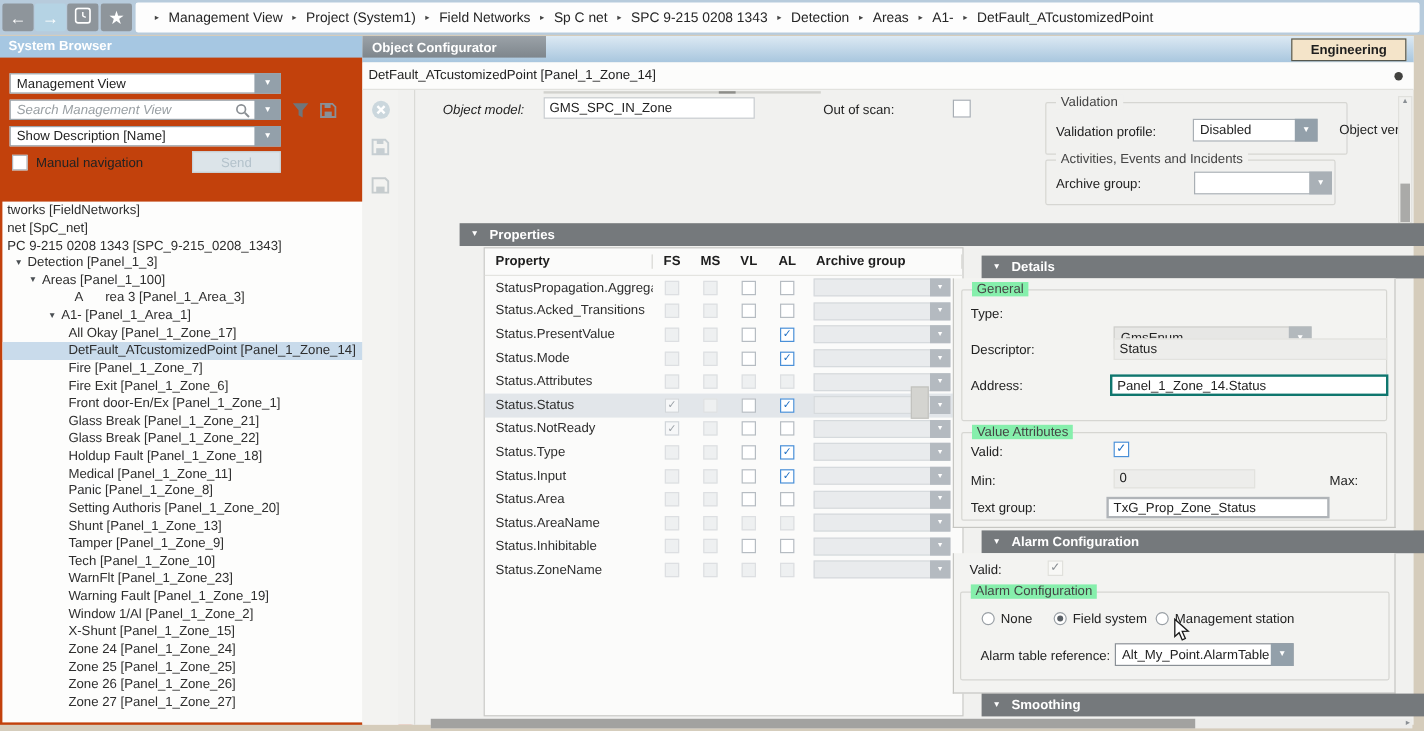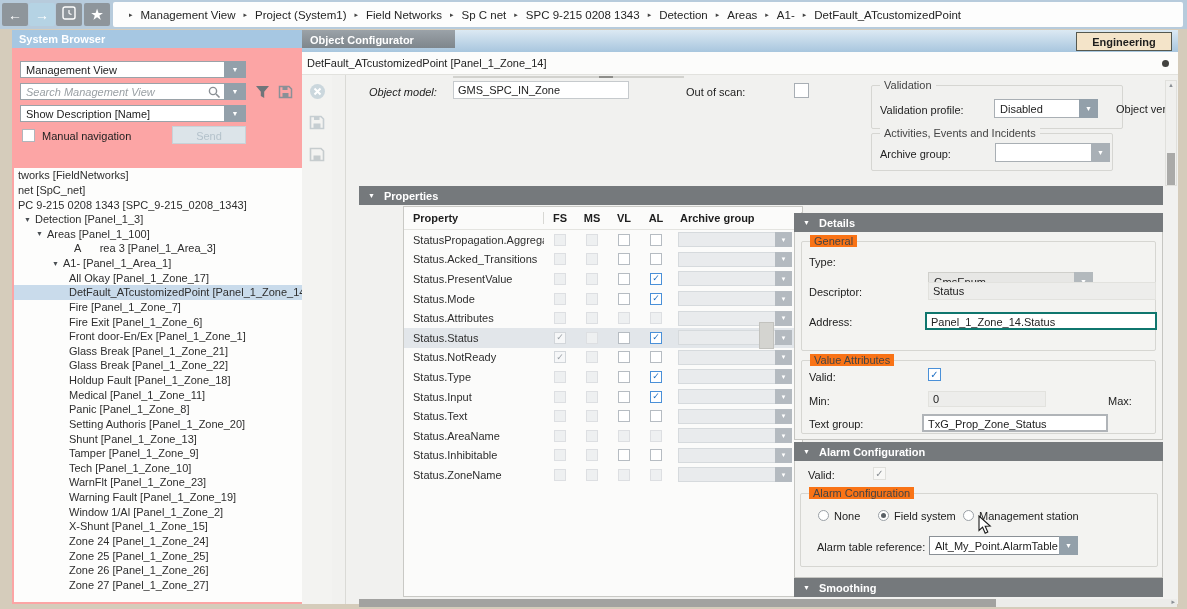--- a/index.html
+++ b/index.html
@@ -10,21 +10,21 @@
   .topbar{position:absolute;left:0;top:0;width:100%;height:29px;background:#b7cbdc;}
   .tb-btn{position:absolute;top:3px;width:26px;height:23px;background:#8e959b;border-radius:2px;color:#fff;
           display:flex;align-items:center;justify-content:center;font-size:14px;font-weight:bold;}
   .tb-btn.lt{background:#b5d3e4;}
   .crumbbar{position:absolute;left:113px;top:2px;right:4px;height:25px;background:#fdfdfd;border-radius:2px;
             display:flex;align-items:center;padding-left:8px;white-space:nowrap;overflow:hidden;}
   .crumb-sep{color:#444;font-size:7px;margin:0 8px;}
   .crumb{color:#252525;font-size:11.5px;}
 
   
-  .sb{position:absolute;left:12px;top:30px;width:344px;bottom:5px;background:#fca5a5;border-right:1px solid #b9bdc0;}
+  .sb{position:absolute;left:0;top:30px;width:344px;bottom:5px;background:#c2410c;border-right:1px solid #b9bdc0;}
   .sb-h{position:absolute;left:0;top:0;width:100%;height:18px;background:#a6c7e2;color:#fff;font-weight:bold;
         padding:3px 7px;font-size:11px;}
   .dd{position:absolute;height:17px;background:#fff;border:1px solid #9aa2a8;display:flex;align-items:center;
       padding-left:5px;color:#222;}
   .dd-arrow{position:absolute;right:-1px;top:-1px;width:22px;height:17px;background:#93a0aa;color:#fff;
             display:flex;align-items:center;justify-content:center;font-size:7px;}
   .search-ph{color:#9aa0a4;font-style:italic;}
   .mini-ic{position:absolute;}
   .chk{width:13px;height:13px;border:1px solid #b0b6bc;background:#fff;display:inline-block;}
   .send{position:absolute;left:160px;top:96px;width:74px;height:18px;background:#dce4e9;border:1px solid #c8d2d8;
@@ -55,21 +55,21 @@
   .cbx{position:absolute;width:15px;height:15px;border:1px solid #a8aeb4;background:#fff;}
   .grp{position:absolute;border:1px solid #d6d6d2;border-radius:2px;}
   .grp-legend{position:absolute;top:-7px;left:8px;padding:0 4px;color:#444;background:#f1f1ef;}
   .grp .flabel{color:#222;}
   .ddl{position:absolute;height:19px;background:#fff;border:1px solid #a9afb4;display:flex;align-items:center;
        padding-left:5px;color:#222;}
   .ddl-arrow{position:absolute;right:-1px;top:-1px;height:19px;width:19px;background:#a9b0b6;color:#fff;
              display:flex;align-items:center;justify-content:center;font-size:7px;}
 
   .sec-h{position:absolute;height:19px;background:#75797c;color:#fff;font-weight:bold;display:flex;
-         align-items:center;padding-left:9px;}
+         align-items:center;padding-left:9px;margin-left:24px;}
   .sec-arrow{font-size:7px;margin-right:9px;color:#fff;}
 
   
   .ptable{position:absolute;left:13px;top:131px;width:400px;height:391px;background:#fbfbfa;border:1px solid #c9c9c5;margin-left:44px;}
   .phead{display:flex;height:23px;align-items:center;font-weight:bold;color:#1e1e1e;border-bottom:1px solid #e4e4e0;}
   .phead .c0{width:140px;padding-left:9px;border-right:1px solid #d8d8d4;}
   .phead .cc{width:32px;text-align:center;}
   .phead .ca{flex:1;padding-left:8px;border-right:1px solid #d8d8d4;}
   .prow{display:flex;height:19.6px;align-items:center;}
   .prow.sel{background:#e2e6ea;}
@@ -81,21 +81,21 @@
   .cb-disabled{background:#eef0f1;border-color:#dddfe2;}
   .cb-checked{border-color:#4a90d8;color:#1e6fc4;}
   .cb-graycheck{border-color:#d2d6da;background:#f6f7f8;color:#999fa5;}
   .add{position:relative;width:114px;height:15px;background:#e9ebed;border:1px solid #d6dadd;}
   .add-arrow{position:absolute;right:-1px;top:-1px;width:17px;height:15px;background:#b4bac0;color:#fff;
              display:flex;align-items:center;justify-content:center;font-size:6px;}
   .splitter{position:absolute;left:413px;top:247px;width:15px;height:27px;background:#d4d4d0;border:1px solid #c2c2be;}
 
   
   .dbody{position:absolute;background:#f3f3f1;border:1px solid #c6c6c2;border-top:none;}
-  .dbody .grp-legend{background:#f97316;}
+  .dbody .grp-legend{background:#86efac;}
   .lite{position:absolute;background:#ededeb;border:1px solid #e2e2de;padding:2px 4px;color:#222;}
   .wfld{position:absolute;background:#fff;border:2px solid #0f766e;padding:2px 4px;color:#222;}
   .bluechk{position:absolute;width:13px;height:13px;border:1px solid #4a90d8;background:#fff;color:#1e6fc4;
            font-size:10px;display:flex;align-items:center;justify-content:center;line-height:1;}
   .graychk{position:absolute;width:13px;height:13px;border:1px solid #e0e0dc;background:#f8f8f6;color:#8a8f94;
            font-size:10px;display:flex;align-items:center;justify-content:center;line-height:1;}
   .radio{position:absolute;width:11px;height:11px;border:1px solid #9aa0a6;border-radius:50%;background:#fff;}
   .radio.sel::after{content:"";position:absolute;left:2px;top:2px;width:5px;height:5px;border-radius:50%;background:#5a6066;}
 
   .hscroll{position:absolute;left:13px;top:524px;width:818px;height:8px;background:#ececea;}
@@ -540,21 +540,21 @@
               <div class="ccell">
                 <span class="cb cb-checked">✓</span>
               </div>
               <div class="acell">
                 <div class="add">
                   <span class="add-arrow">▼</span>
                 </div>
               </div>
             </div>
             <div class="prow">
-              <div class="pcell">Status.Text</div>
+              <div class="pcell">Status.Area</div>
               <div class="ccell">
                 <span class="cb cb-disabled"></span>
               </div>
               <div class="ccell">
                 <span class="cb cb-disabled"></span>
               </div>
               <div class="ccell">
                 <span class="cb cb-unchecked"></span>
               </div>
               <div class="ccell">

